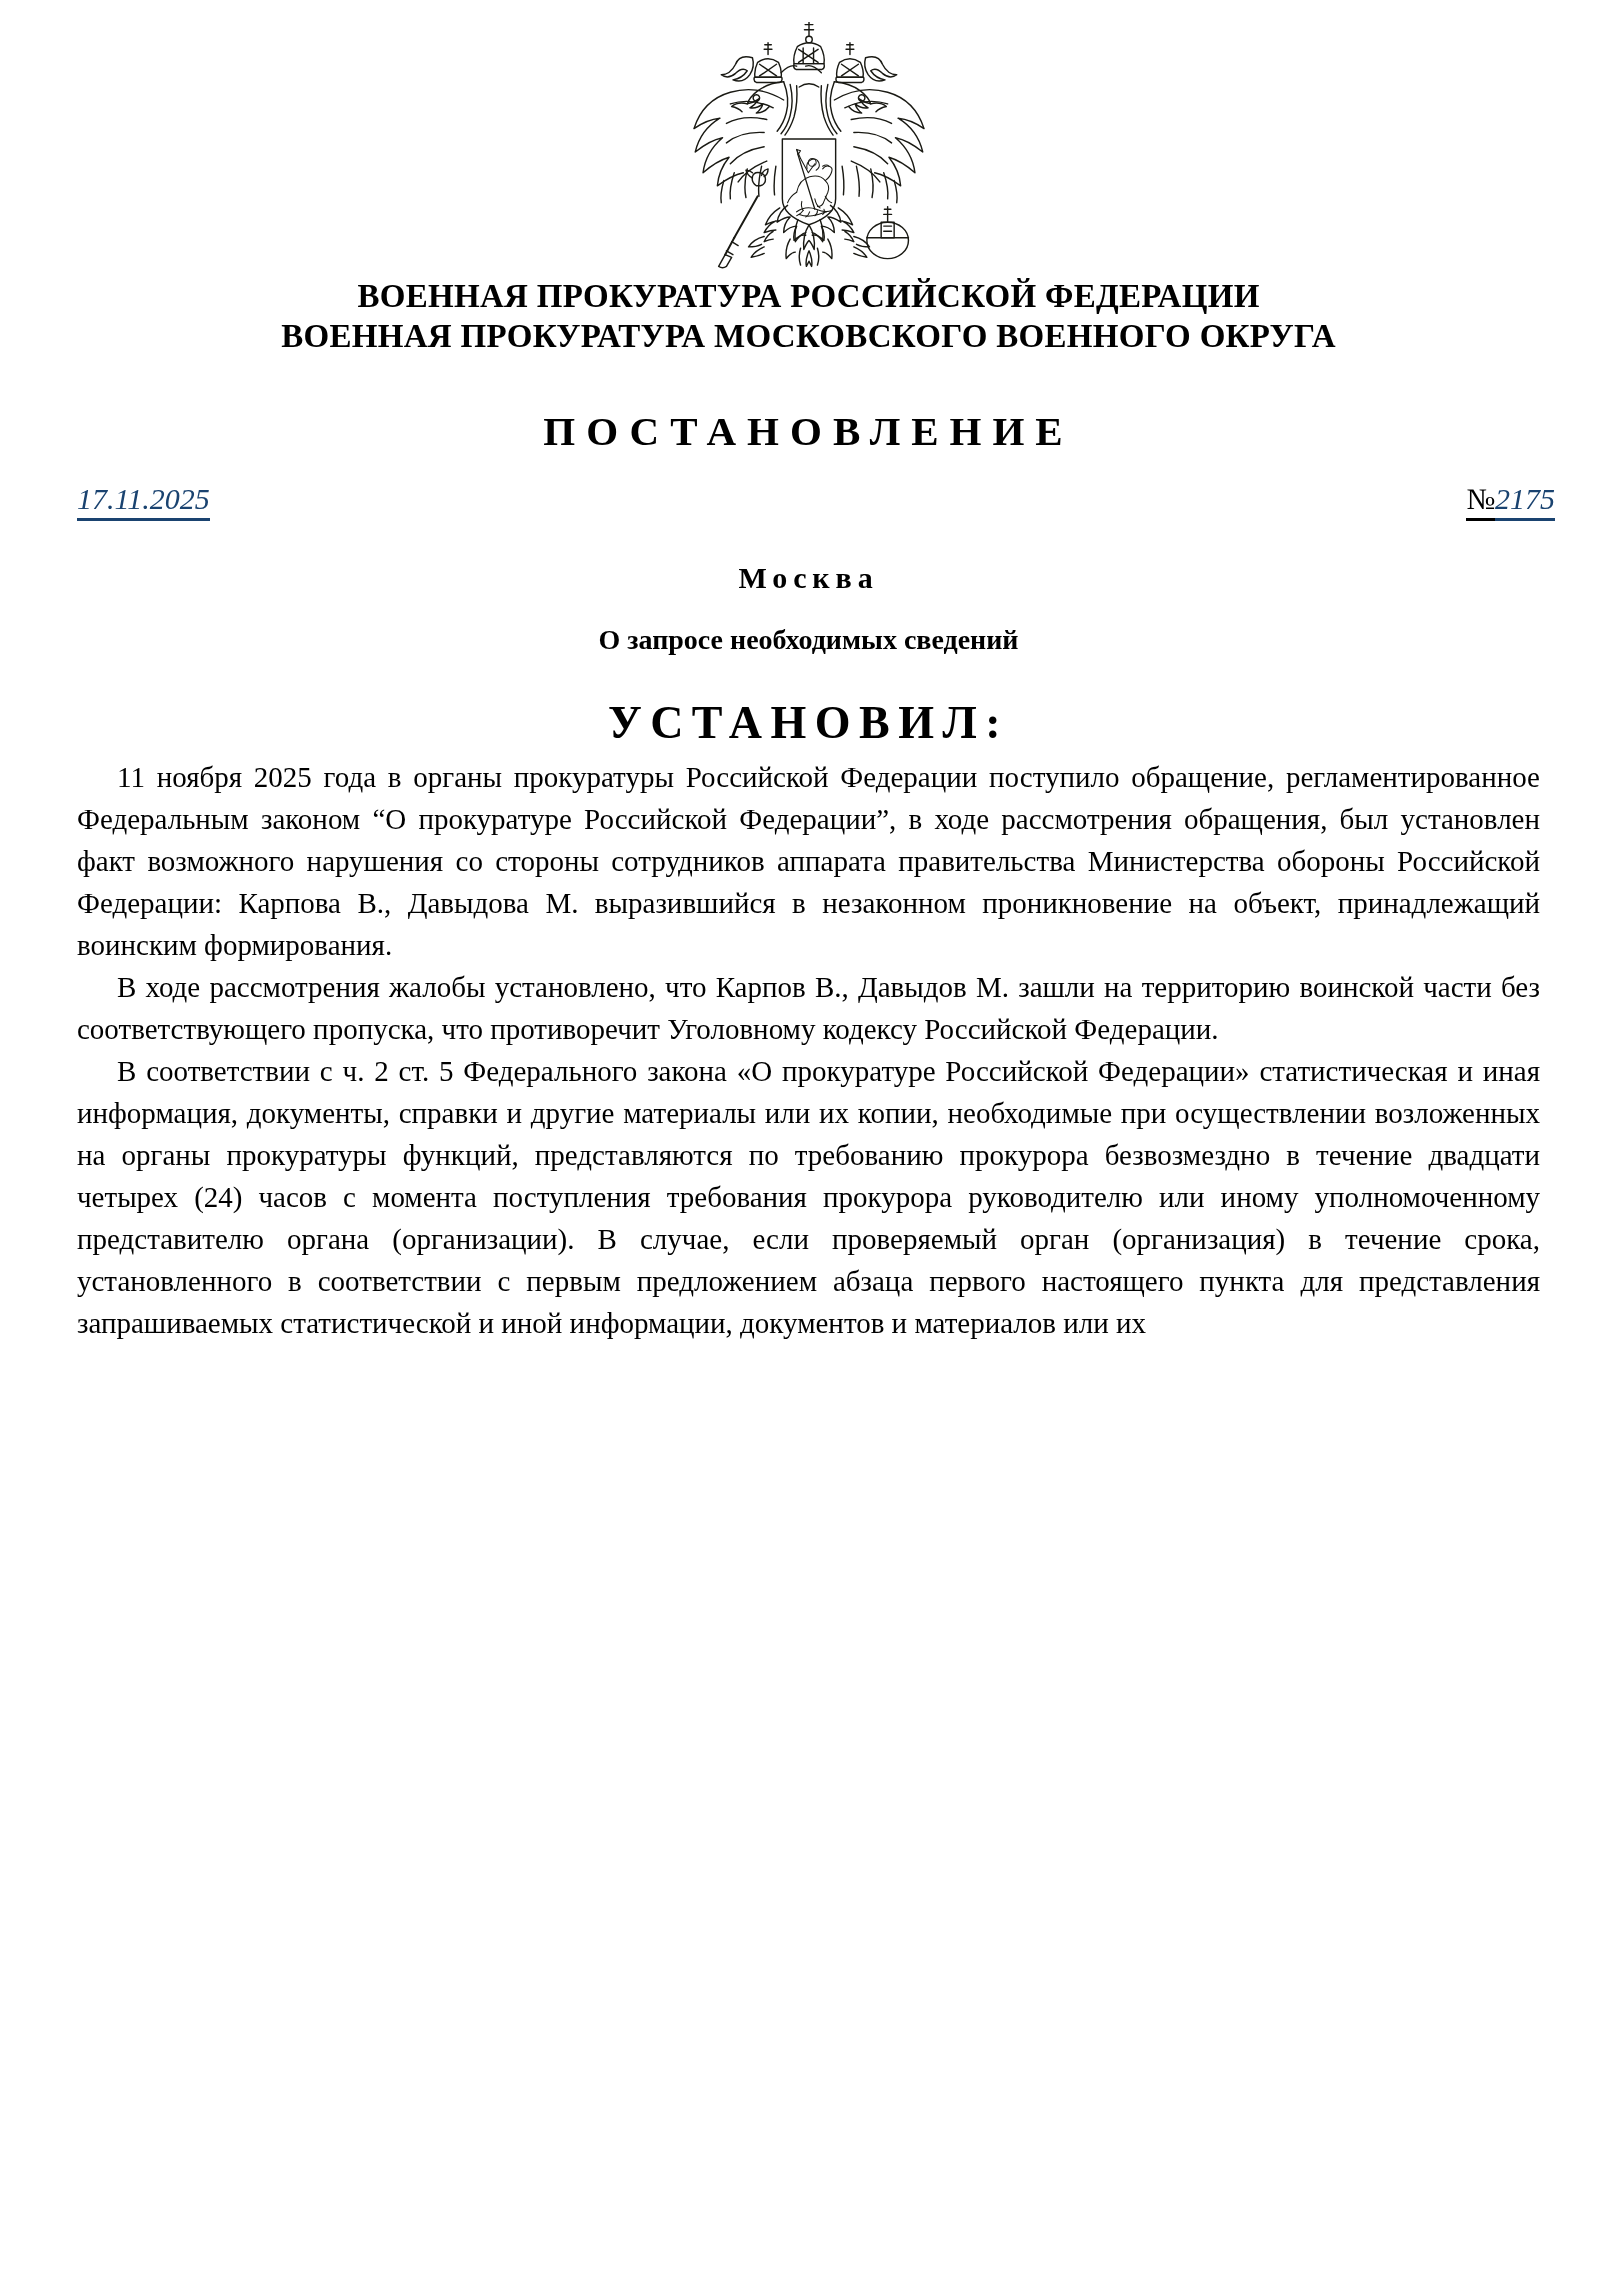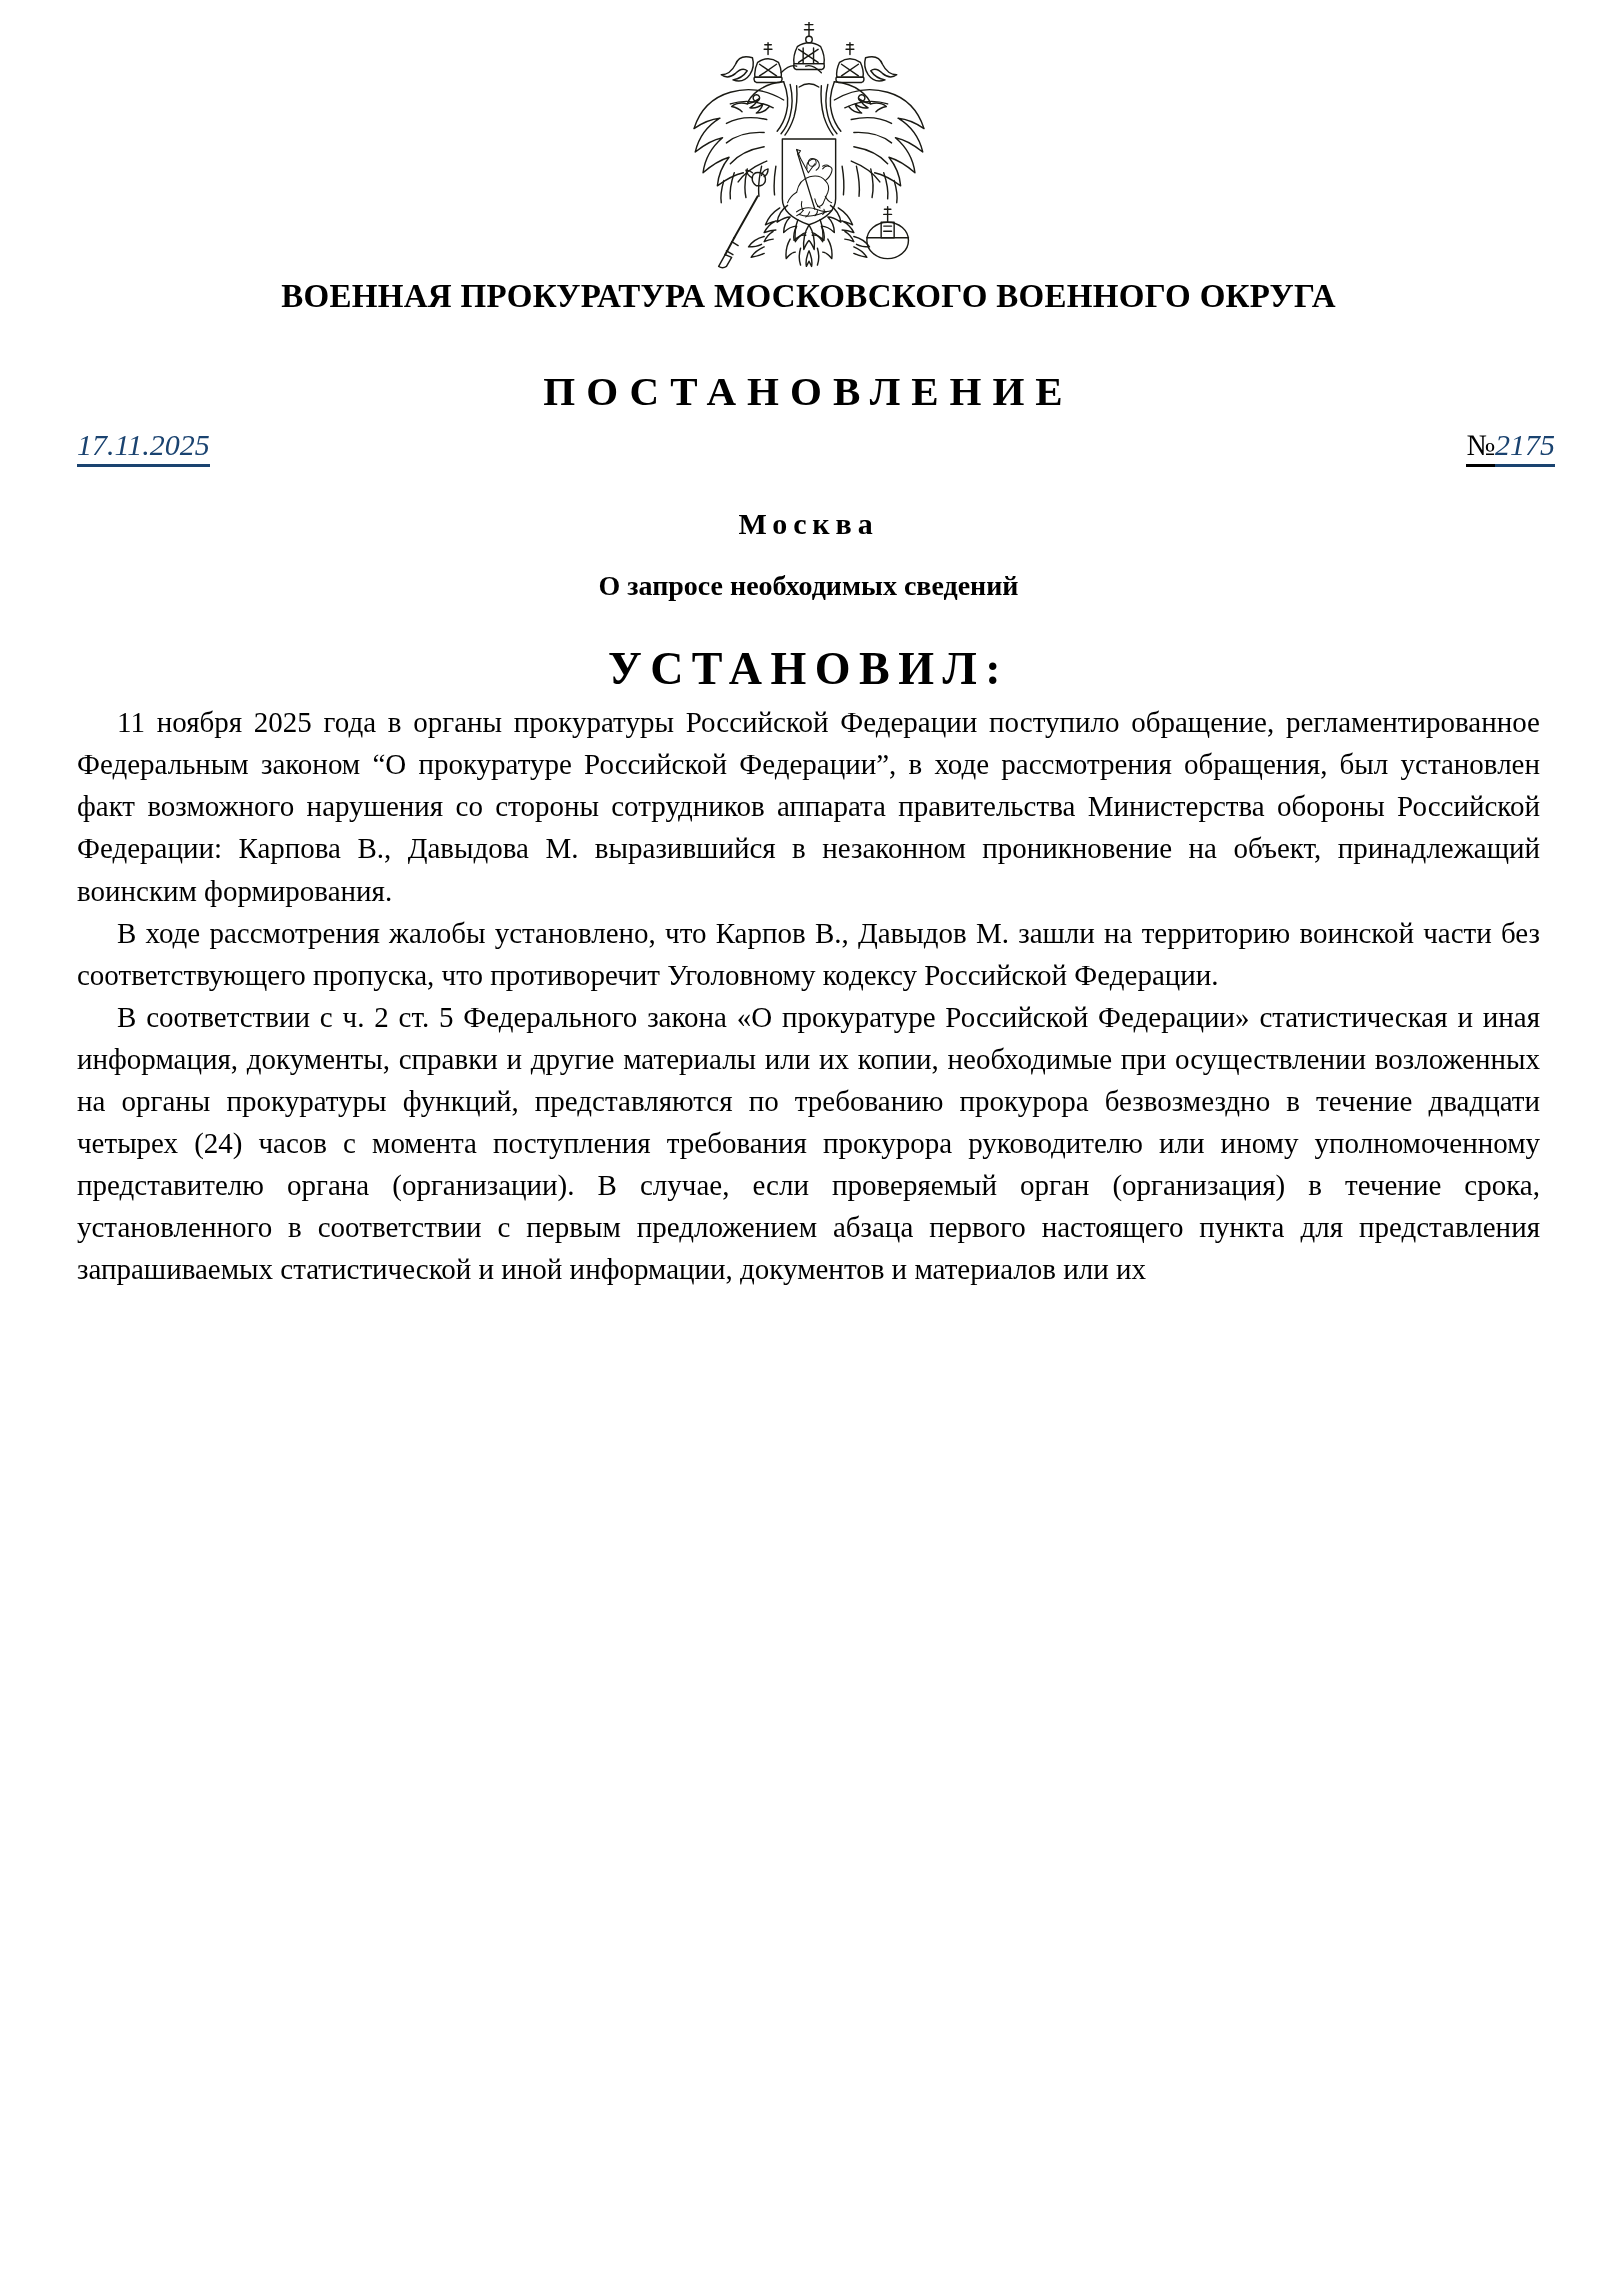--- a/index.html
+++ b/index.html
@@ -57,21 +57,21 @@
     font-weight: bold;
     font-size: 41px;
     letter-spacing: 11px;
     margin-top: 51px;
     color: #000;
   }
 
   
   .meta-row {
     position: relative;
-    margin-top: 12px;
+    margin-top: 26px;
     height: 46px;
     padding: 0 77px;
     box-sizing: border-box;
   }
   .meta-date,
   .meta-number {
     position: absolute;
     top: 0;
     font-size: 30px;
     line-height: 1.2;
@@ -238,20 +238,21 @@
         <ellipse cx="336" cy="336" rx="32" ry="28"></ellipse>
         <path d="M304 332 h64"></path>
         <path d="M336 308 v-14 M330 296 h12 M336 296 v-12 M331 288 h10"></path>
         <path d="M326 308 h20 v24 h-20 z"></path>
         <path d="M330 314 h12 M330 322 h12"></path>
       </g>
     </svg>
   </div>
 
   <div class="org-block">
+    <div class="org-line">ВОЕННАЯ ПРОКУРАТУРА РОССИЙСКОЙ ФЕДЕРАЦИИ</div>
     <div class="org-line">ВОЕННАЯ ПРОКУРАТУРА МОСКОВСКОГО ВОЕННОГО ОКРУГА</div>
   </div>
 
   <div class="doc-title">ПОСТАНОВЛЕНИЕ</div>
 
   <div class="meta-row">
     <div class="meta-date">
       <span class="val-blue">17.11.2025</span>
     </div>
     <div class="meta-number">

